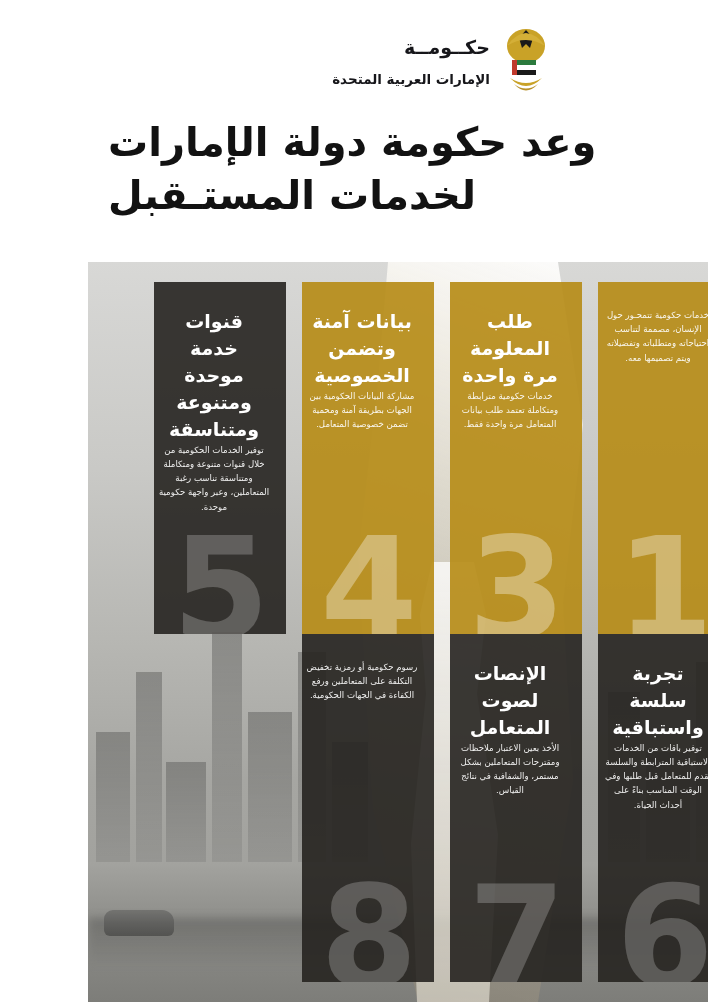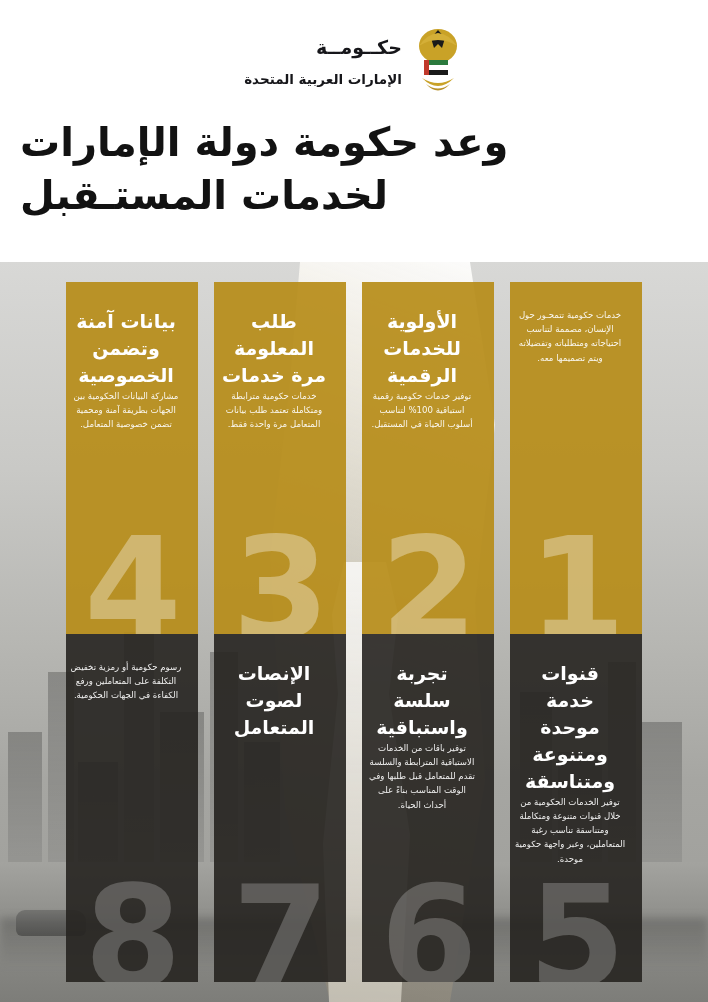--- a/index.html
+++ b/index.html
@@ -7,21 +7,21 @@
   html, body {
     width: 708px;
     height: 1002px;
     background: #ffffff;
     font-family: "DejaVu Sans", "Liberation Sans", sans-serif;
     overflow: hidden;
   }
 
   #poster {
     position: relative;
-    width: 708px;
+    width: 620px;
     height: 1002px;
     background: #ec4899;
     overflow: hidden;
   }
 
   
   .header {
     position: absolute;
     top: 0; left: 0;
     width: 708px;
@@ -263,28 +263,23 @@
 
   </div>
 
   <div class="grid">
 
     <div class="card gold">
       <p>خدمات حكومية تتمحـور حول الإنسان، مصممة لتناسب احتياجاته ومتطلباته وتفضيلاته ويتم تصميمها معه.</p>
       <div class="num">1</div>
     </div>
 
+
     <div class="card gold">
-      <h3>الأولوية للخدمات الرقمية</h3>
-      <p>توفير خدمات حكومية رقمية استباقية 100% لتناسب أسلوب الحياة في المستقبل.</p>
-      <div class="num">2</div>
-    </div>
-
-    <div class="card gold">
-      <h3>طلب المعلومة مرة خدمات</h3>
+      <h3>طلب المعلومة مرة واحدة</h3>
       <p>خدمات حكومية مترابطة ومتكاملة تعتمد طلب بيانات المتعامل مرة واحدة فقط.</p>
       <div class="num">3</div>
     </div>
 
     <div class="card gold">
       <h3>بيانات آمنة وتضمن الخصوصية</h3>
       <p>مشاركة البيانات الحكومية بين الجهات بطريقة آمنة ومحمية تضمن خصوصية المتعامل.</p>
       <div class="num">4</div>
     </div>
 
@@ -295,20 +290,21 @@
     </div>
 
     <div class="card dark row2">
       <h3>تجربة سلسة واستباقية</h3>
       <p>توفير باقات من الخدمات الاستباقية المترابطة والسلسة تقدم للمتعامل قبل طلبها وفي الوقت المناسب بناءً على أحداث الحياة.</p>
       <div class="num">6</div>
     </div>
 
     <div class="card dark row2">
       <h3>الإنصات لصوت المتعامل</h3>
+      <p>الأخذ بعين الاعتبار ملاحظات ومقترحات المتعاملين بشكل مستمر، والشفافية في نتائج القياس.</p>
       <div class="num">7</div>
     </div>
 
     <div class="card dark row2">
       <p>رسوم حكومية أو رمزية تخفيض التكلفة على المتعاملين ورفع الكفاءة في الجهات الحكومية.</p>
       <div class="num">8</div>
     </div>
 
   </div>
 </div>

